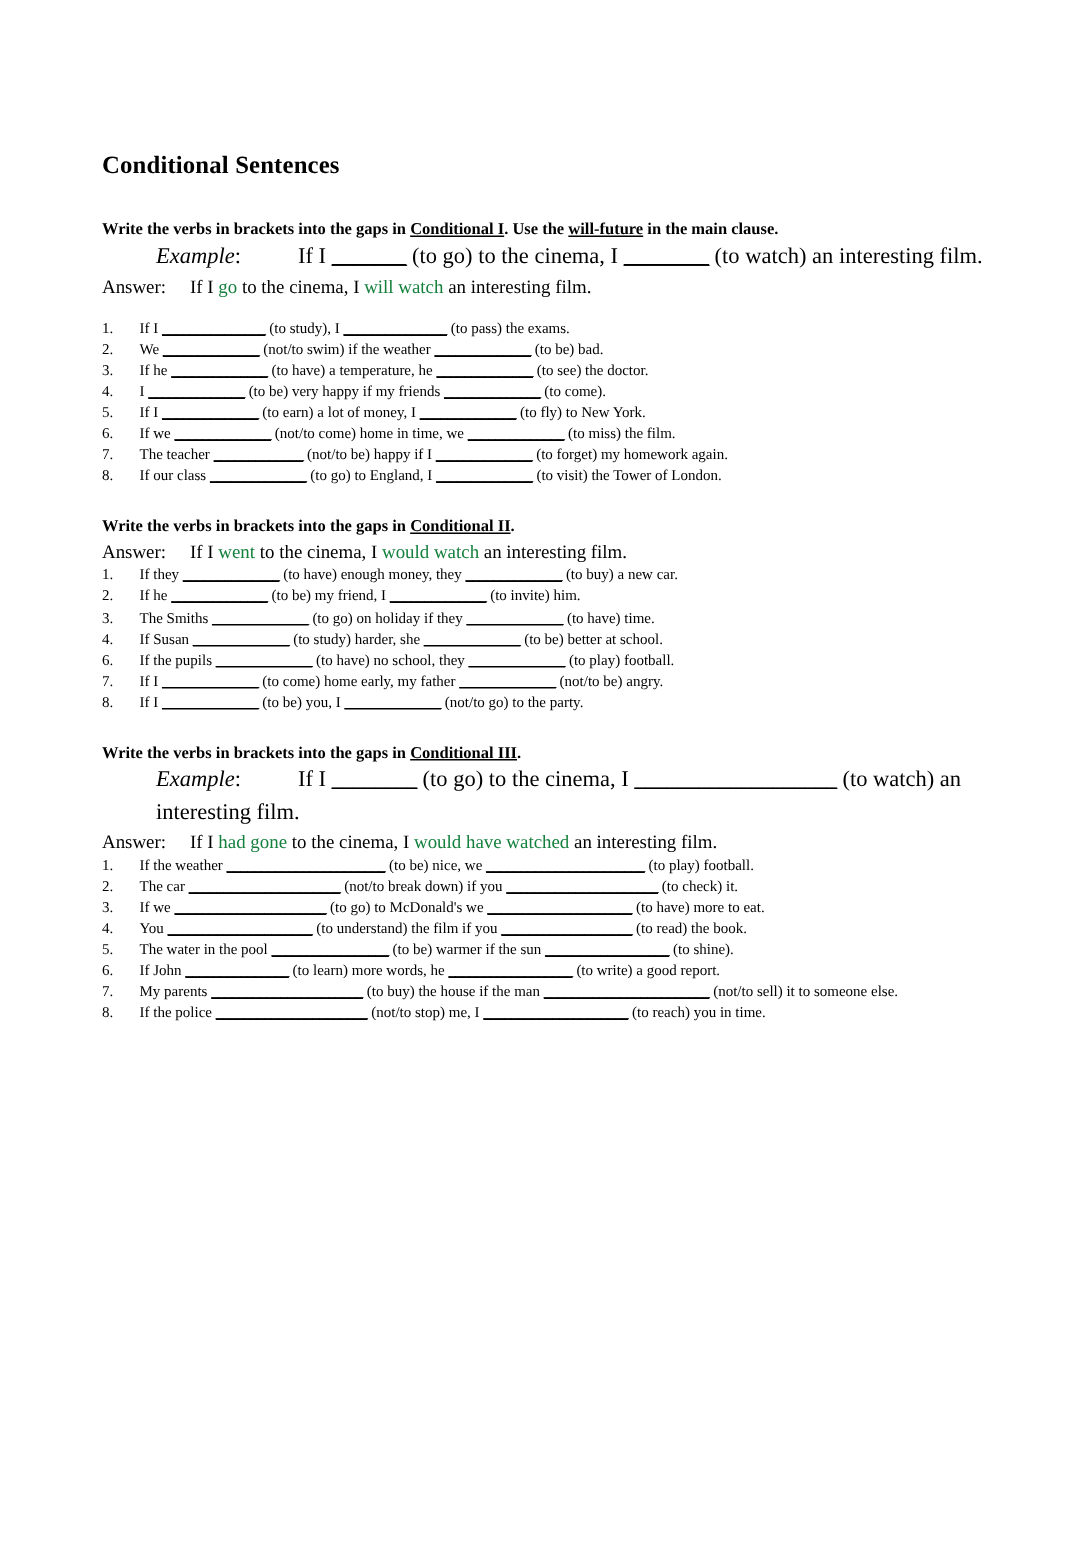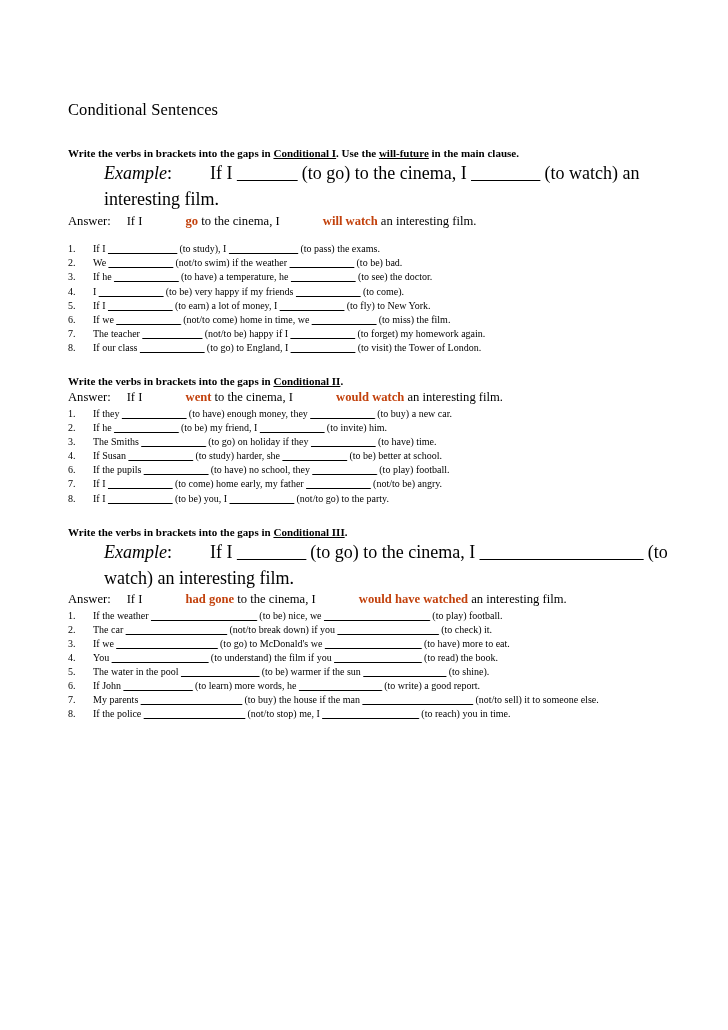--- a/index.html
+++ b/index.html
@@ -16,58 +16,57 @@
   }
   .page {
     position: relative;
     width: 728px;
     height: 1030px;
     box-sizing: border-box;
     padding: 100px 52px 0 68px;
   }
   .doc-title {
     font-size: 16.5px;
-    font-weight: normal;
+    font-weight: bold;
     letter-spacing: 0.1px;
     margin: 0 0 26px 0;
     line-height: 1.2;
   }
   .section {
     margin-bottom: 0;
   }
   .section-heading {
     font-size: 11px;
     font-weight: bold;
     line-height: 1.42;
     margin: 0;
   }
   .u { text-decoration: underline; }
   .example-line {
-    font-size: 18px;
+    font-size: 15px;
     line-height: 1.42;
     margin: 0;
     padding-left: 36px;
     text-indent: 0;
   }
   .example-line .lead {
     font-style: italic;
   }
   .example-line .gapspace { display: inline-block; width: 38px; }
   .answer-line {
     font-size: 12.6px;
     line-height: 1.42;
     margin: 0;
   }
   .answer-line .lead {
   }
   .answer-line .ansspace { display: inline-block; width: 16px; }
   .red {
-    color: #c2410c;
-    font-weight: bold;
-    margin-left: 40px;
+    color: #15803d;
+    font-weight: normal;
   }
   ol.items {
     list-style: none;
     margin: 0;
     padding: 0;
   }
   ol.items li {
     font-size: 10px;
     line-height: 1.405;
     padding-left: 25px;

